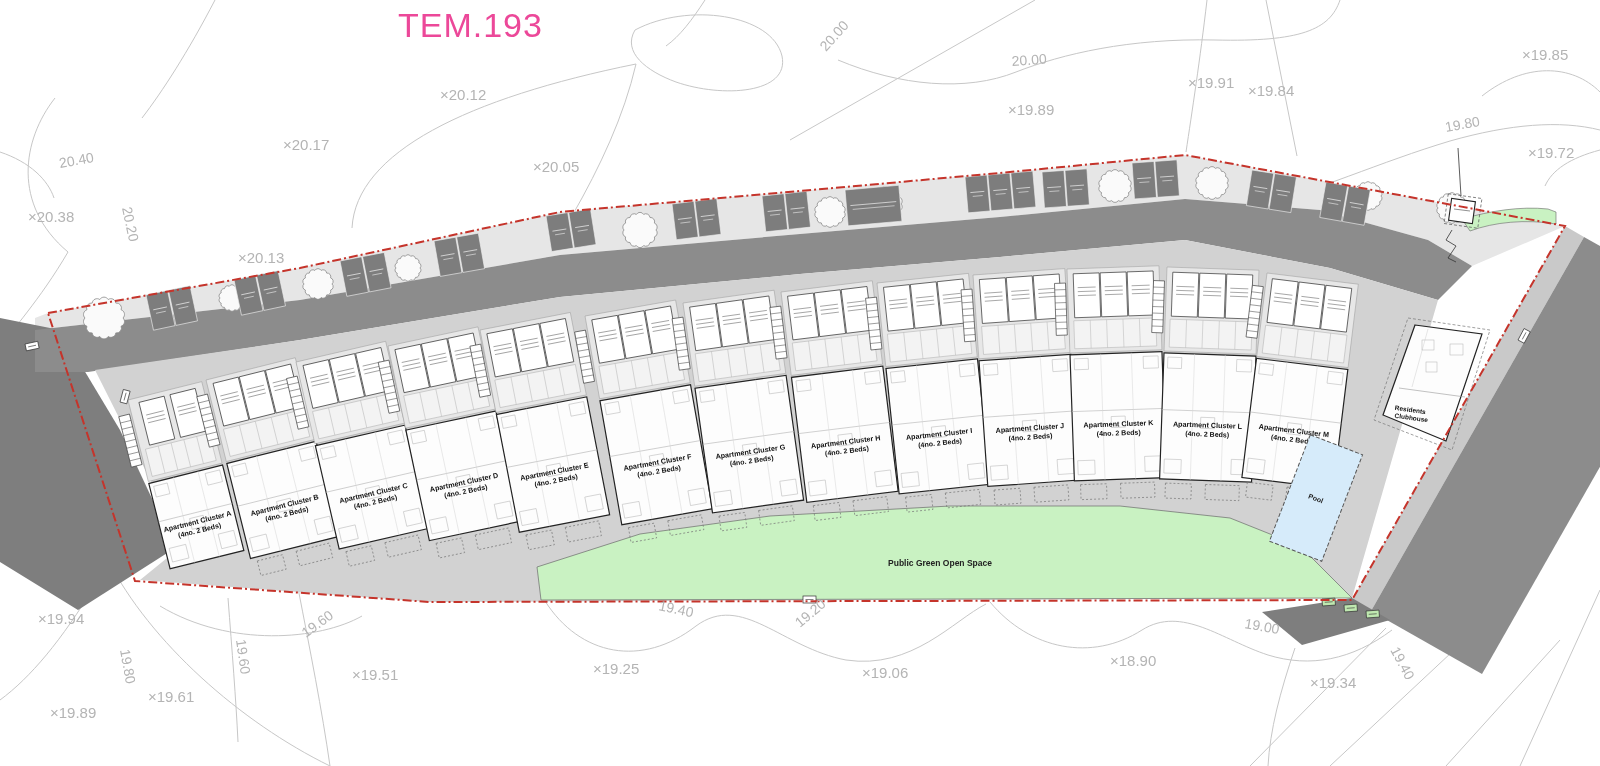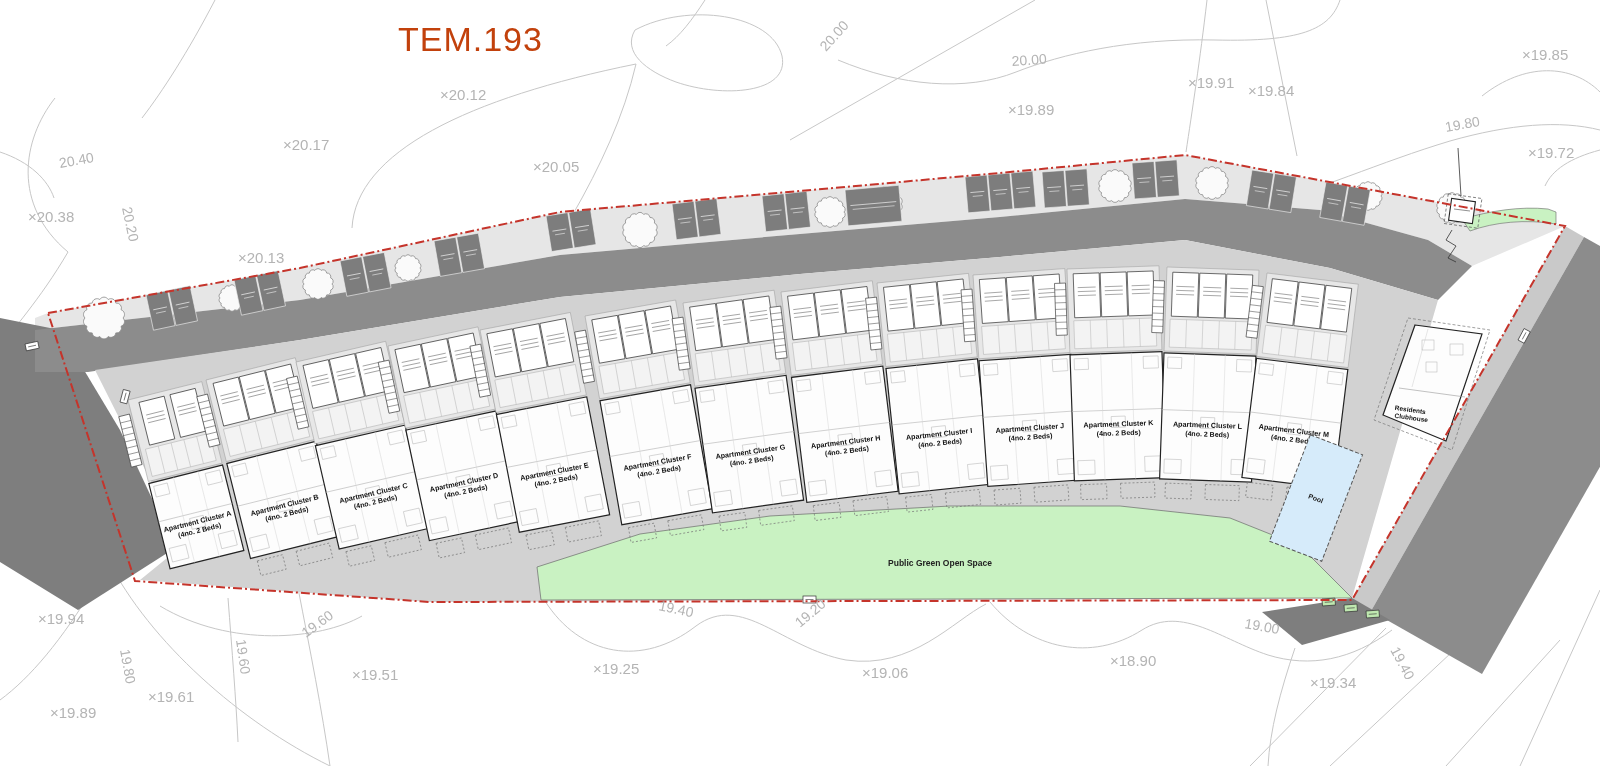--- a/index.html
+++ b/index.html
@@ -1,20 +1,20 @@
 <!DOCTYPE html>
 <html><head>
 <meta charset="utf-8">
 <style>
   html,body{margin:0;padding:0;background:#ffffff;}
   #stage{position:relative;width:1600px;height:766px;background:#ffffff;overflow:hidden;
          font-family:"Liberation Sans",sans-serif;}
   #plan{position:absolute;left:0;top:0;}
-  .drawing-title{position:absolute;left:398px;top:20px;font-size:34px;letter-spacing:1px;
-         color:#c2410c;font-family:"Liberation Sans",sans-serif;}
+  .drawing-title{position:absolute;left:398px;top:6px;font-size:34px;letter-spacing:1px;
+         color:#ec4899;font-family:"Liberation Sans",sans-serif;}
   .contours path{fill:none;stroke:#c7c7c7;stroke-width:1;}
   text{font-family:"Liberation Sans",sans-serif;}
 </style>
 </head>
 <body>
 
 <div id="stage">
   <div class="drawing-title">TEM.193</div>
 
   <svg id="plan" width="1600" height="766" viewBox="0 0 1600 766">

